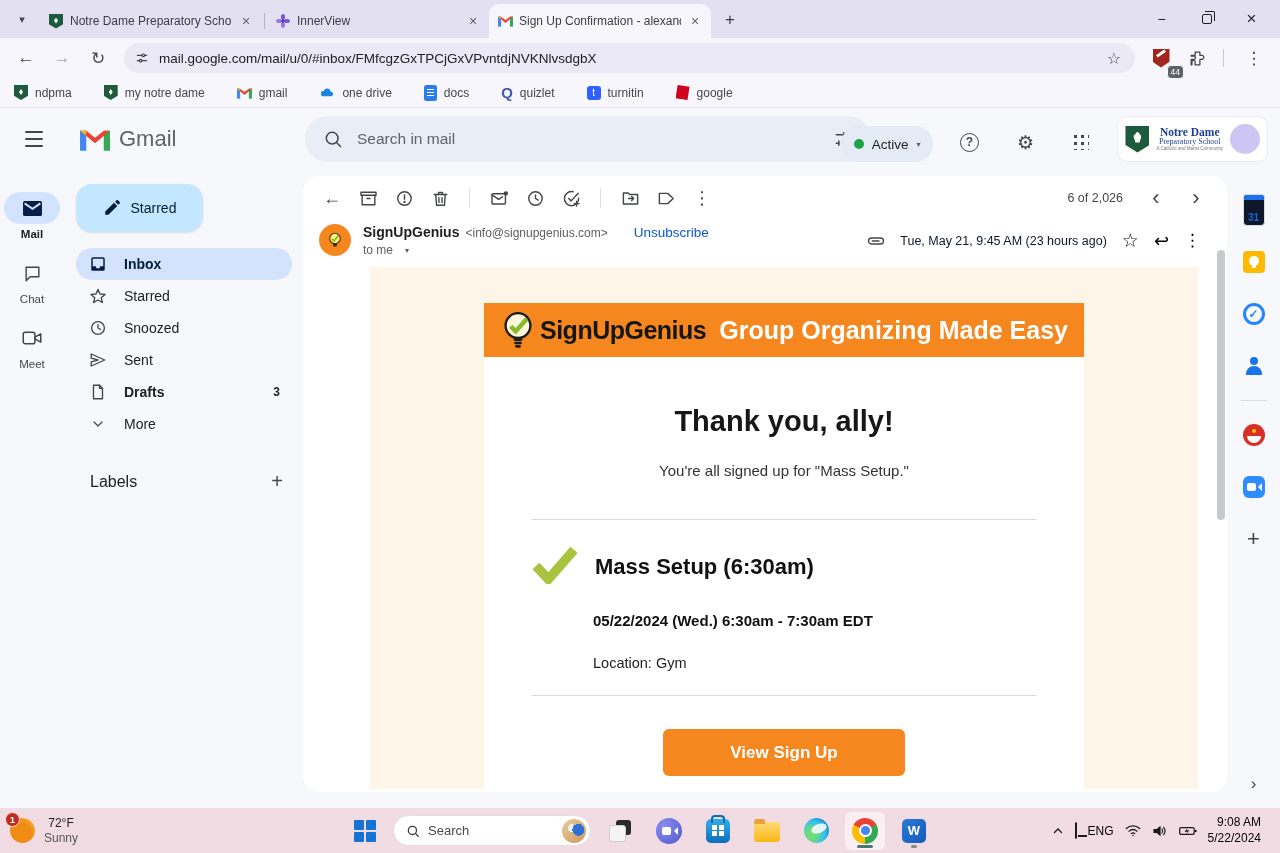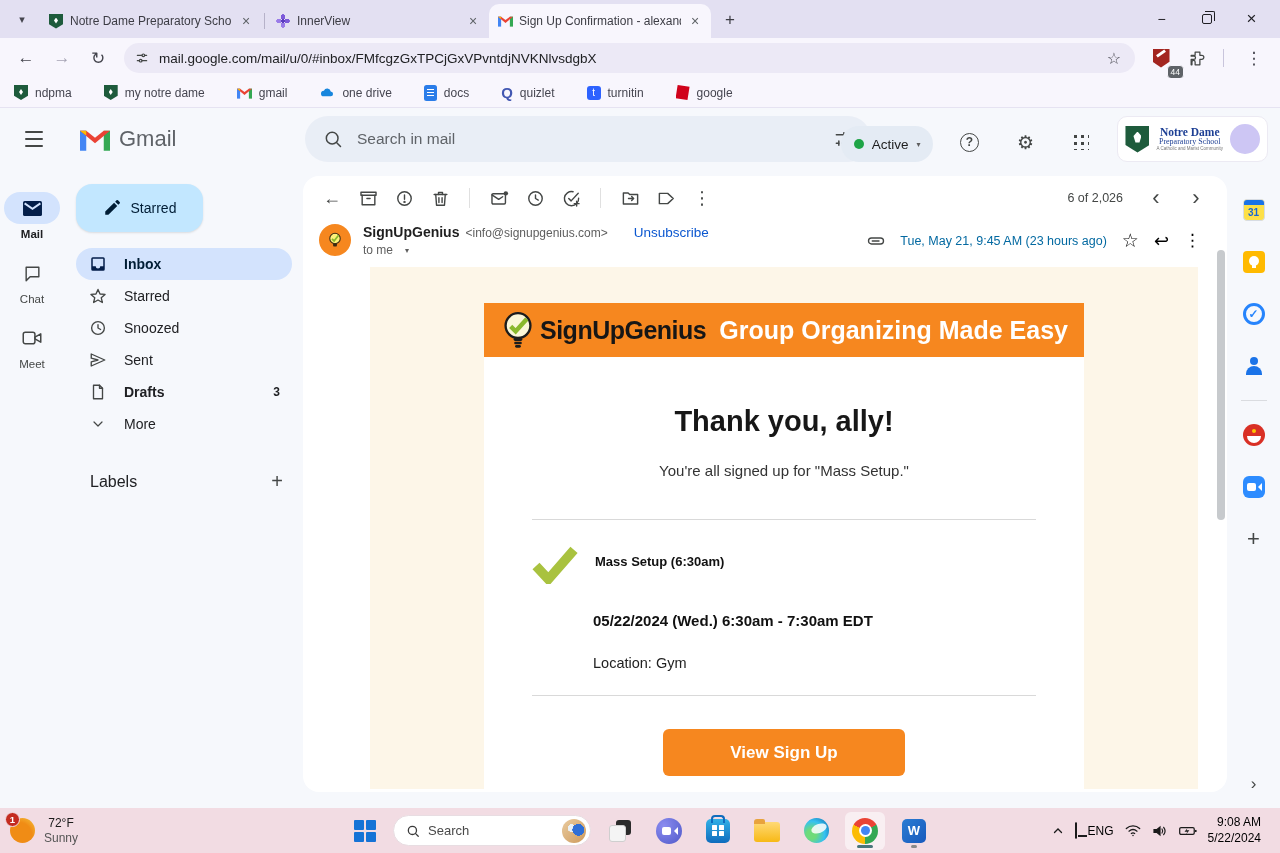--- a/index.html
+++ b/index.html
@@ -122,47 +122,47 @@
   .mc-head{display:flex;padding:4px 26px 0 16px}
   .sug-avatar{width:32px;height:32px;border-radius:50%;background:var(--accent-orange);display:flex;align-items:center;justify-content:center;flex:none}
   .head-col{margin-left:12px;flex:1;min-width:0}
   .head-r1{display:flex;align-items:baseline}
   .sender{font-size:14px;font-weight:bold;color:#1f1f1f}
   .sender-em{font-size:12px;color:#5e5e5e;margin-left:6px}
   .unsub{font-size:13.5px;color:var(--link-blue);margin-left:26px}
   .head-r2{display:flex;align-items:center;gap:12px;margin-top:3px;font-size:12px;color:#5e5e5e}
   .caret{font-size:8px;color:#5e5e5e}
   .head-right{display:flex;align-items:center;gap:15px;color:#444746}
-  .stamp{font-size:12.5px;color:#0369a1}
+  .stamp{font-size:12.5px;color:#0f172a}
   .hstar{font-size:19px}
   .hreply{font-size:18px}
   .hmore{font-size:17px}
 
   .mc-body{margin:10px 0 0 67px;width:828px;height:522px;background:var(--cream);overflow:hidden}
   .email-col{width:600px;margin:36px auto 0}
   .banner{height:54px;background:var(--accent-orange);display:flex;align-items:center;padding:0 16px}
   .brand{display:flex;align-items:center;gap:4px}
   .brand .bn{font-size:25px;font-weight:800;color:#161616;letter-spacing:-0.5px}
   .tagline{margin-left:auto;color:#fff;font-size:25px;font-weight:bold}
   .paper{background:#fff;height:432px;padding-top:48px}
   .eh1{text-align:center;font-size:29px;font-weight:bold;color:#171717}
   .eh2{text-align:center;font-size:15px;color:#333;margin-top:24px}
   .ehr{border:none;border-top:1px solid #d9d9d9;margin:40px 48px 0}
   .event{display:flex;align-items:flex-start;padding:26px 48px 0}
-  .event .tt{font-size:13px;font-weight:bold;color:#111;margin:8px 0 0 17px}
+  .event .tt{font-size:22px;font-weight:bold;color:#111;margin:8px 0 0 17px}
   .edt{padding:28px 48px 0 109px;font-size:15px;font-weight:bold;color:#111}
   .eloc{padding:26px 48px 0 109px;font-size:14.5px;color:#222}
   .ehr2{border:none;border-top:1px solid #d9d9d9;margin:24px 48px 0}
   .cta{display:block;margin:33px auto 0;width:242px;height:47px;background:var(--accent-orange);border-radius:6px;color:#fff;font-size:17px;font-weight:bold;text-align:center;line-height:47px}
   .scrollthumb{position:absolute;right:2px;top:74px;width:8px;height:270px;background:#c7cacd;border-radius:4px}
 
   
   .sidepanel{position:absolute;right:0;top:62px;width:53px;bottom:0;display:flex;flex-direction:column;align-items:center;padding-top:22px;gap:16px}
   .sp-btn{width:36px;height:36px;display:flex;align-items:center;justify-content:center}
-  .cal-ic{width:22px;height:22px;background:#fde047;border:1px solid #d7dce3;border-radius:4px;position:relative;display:flex;align-items:flex-end;justify-content:center}
+  .cal-ic{width:22px;height:32px;background:#0f172a;border:1px solid #d7dce3;border-radius:4px;position:relative;display:flex;align-items:flex-end;justify-content:center}
   .cal-ic::before{content:"";position:absolute;top:0;left:0;right:0;height:5px;background:#1A73E8;border-radius:3px 3px 0 0}
   .cal-ic .d{font-size:10px;font-weight:bold;color:#1967D2;line-height:15px}
   .keep-ic{width:22px;height:22px;background:#FFBA00;border-radius:4px;position:relative}
   .keep-ic::before{content:"";position:absolute;left:6px;top:5px;width:10px;height:10px;border-radius:50%;background:#fff}
   .keep-ic::after{content:"";position:absolute;left:9px;top:13px;width:4px;height:4px;background:#fff}
   .tasks-ic{width:22px;height:22px;border-radius:50%;border:3px solid #2684FC;color:#2684FC;font-size:12px;font-weight:bold;display:flex;align-items:center;justify-content:center}
   .cont-ic{width:22px;height:22px;position:relative}
   .cont-ic::before{content:"";position:absolute;left:7px;top:2px;width:8px;height:8px;border-radius:50%;background:#1A73E8}
   .cont-ic::after{content:"";position:absolute;left:3px;top:11px;width:16px;height:9px;border-radius:8px 8px 0 0;background:#1A73E8}
   .sp-div{width:26px;height:1px;background:#dadce0}

